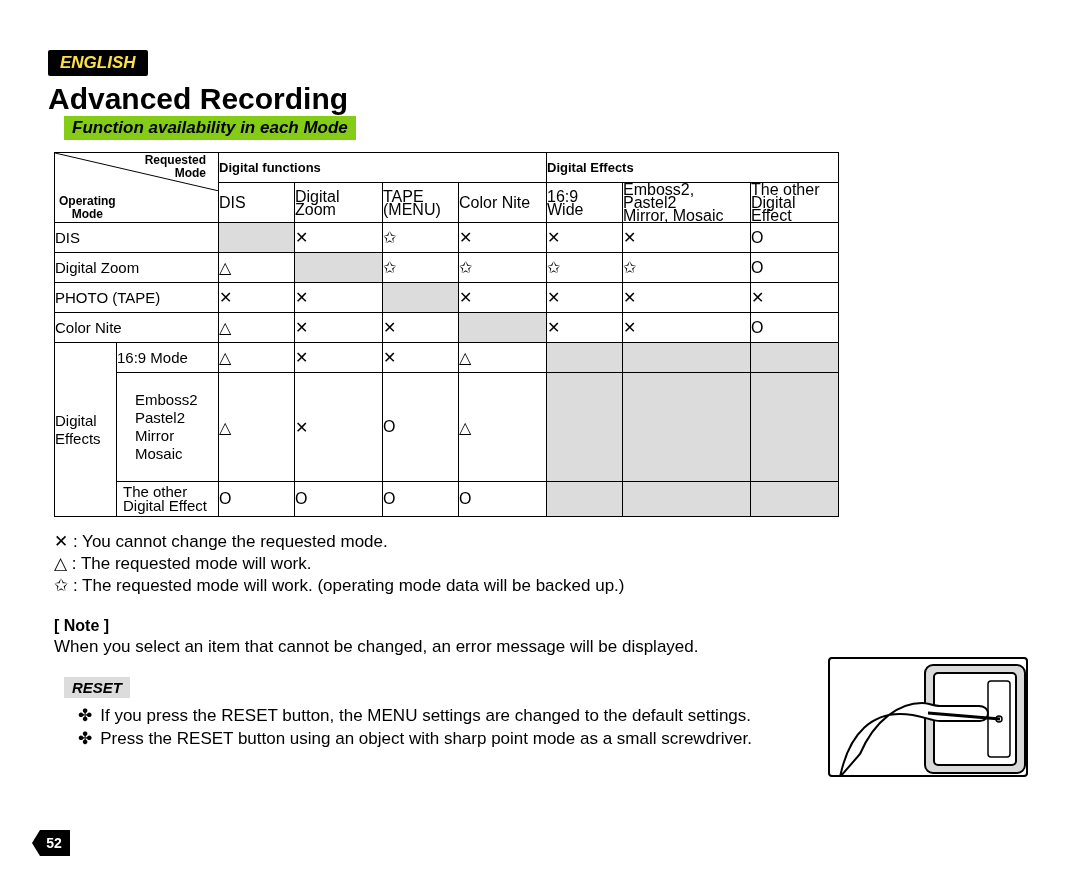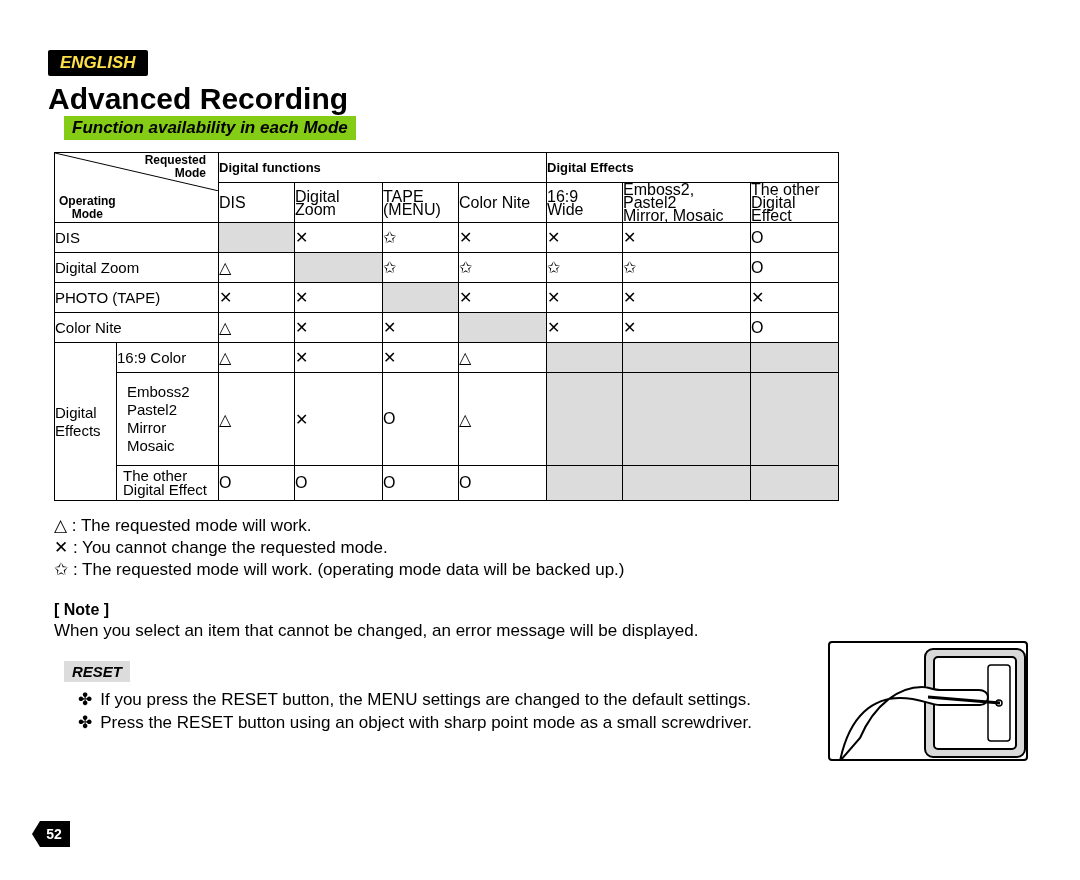--- a/index.html
+++ b/index.html
@@ -93,21 +93,21 @@
     border-radius: 4px;
     margin-left: auto;
     margin-right: 4px;
     position: relative;
     overflow: hidden;
     background: #fff;
   }
   .pagebadge {
     position: absolute;
     left: 32px;
-    bottom: 33px;
+    bottom: 24px;
     width: 38px; height: 26px;
   }
   .pagebadge svg { display:block; }
   .multi-line { line-height: 14px; padding: 2px 0; }
 </style>
 </head>
 <body>
 
 
 
@@ -174,31 +174,31 @@
     <td class="sym">△</td>
     <td class="sym">✕</td>
     <td class="sym">✕</td>
     <td class="sym shade"></td>
     <td class="sym">✕</td>
     <td class="sym">✕</td>
     <td class="sym">O</td>
   </tr>
   <tr>
     <td rowspan="3" class="grp-label col-mode"><span style="display:inline-block;line-height:18px">Digital Effects</span></td>
-    <td class="row-label col-sub">16:9 Color</td>
+    <td class="row-label col-sub">16:9 Mode</td>
     <td class="sym">△</td>
     <td class="sym">✕</td>
     <td class="sym">✕</td>
     <td class="sym">△</td>
     <td class="sym shade"></td>
     <td class="sym shade"></td>
     <td class="sym shade"></td>
   </tr>
   <tr class="tall-row">
-    <td class="row-label col-sub" style="line-height:18px;padding:10px">
+    <td class="row-label col-sub" style="line-height:18px;padding:18px">
       <span>Emboss2</span><br><span>Pastel2</span><br><span>Mirror</span><br><span>Mosaic</span>
     </td>
     <td class="sym">△</td>
     <td class="sym">✕</td>
     <td class="sym">O</td>
     <td class="sym">△</td>
     <td class="sym shade"></td>
     <td class="sym shade"></td>
     <td class="sym shade"></td>
   </tr>
@@ -211,22 +211,22 @@
     <td class="sym">O</td>
     <td class="sym">O</td>
     <td class="sym shade"></td>
     <td class="sym shade"></td>
     <td class="sym shade"></td>
   </tr>
 </tbody>
   </table>
 
 <div class="legend">
+  <div class="legend-row">✕ : You cannot change the requested mode.</div>
   <div class="legend-row">△ : The requested mode will work.</div>
-  <div class="legend-row">✕ : You cannot change the requested mode.</div>
   <div class="legend-row">✩ : The requested mode will work. (operating mode data will be backed up.)</div>
 </div>
 
 <div class="note-head">[ Note ]</div>
 <div class="note-body">When you select an item that cannot be changed, an error message will be displayed.</div>
 
 <div class="reset-area">
   <div>
     <div class="reset-head">RESET</div>
     <div class="reset-list">

